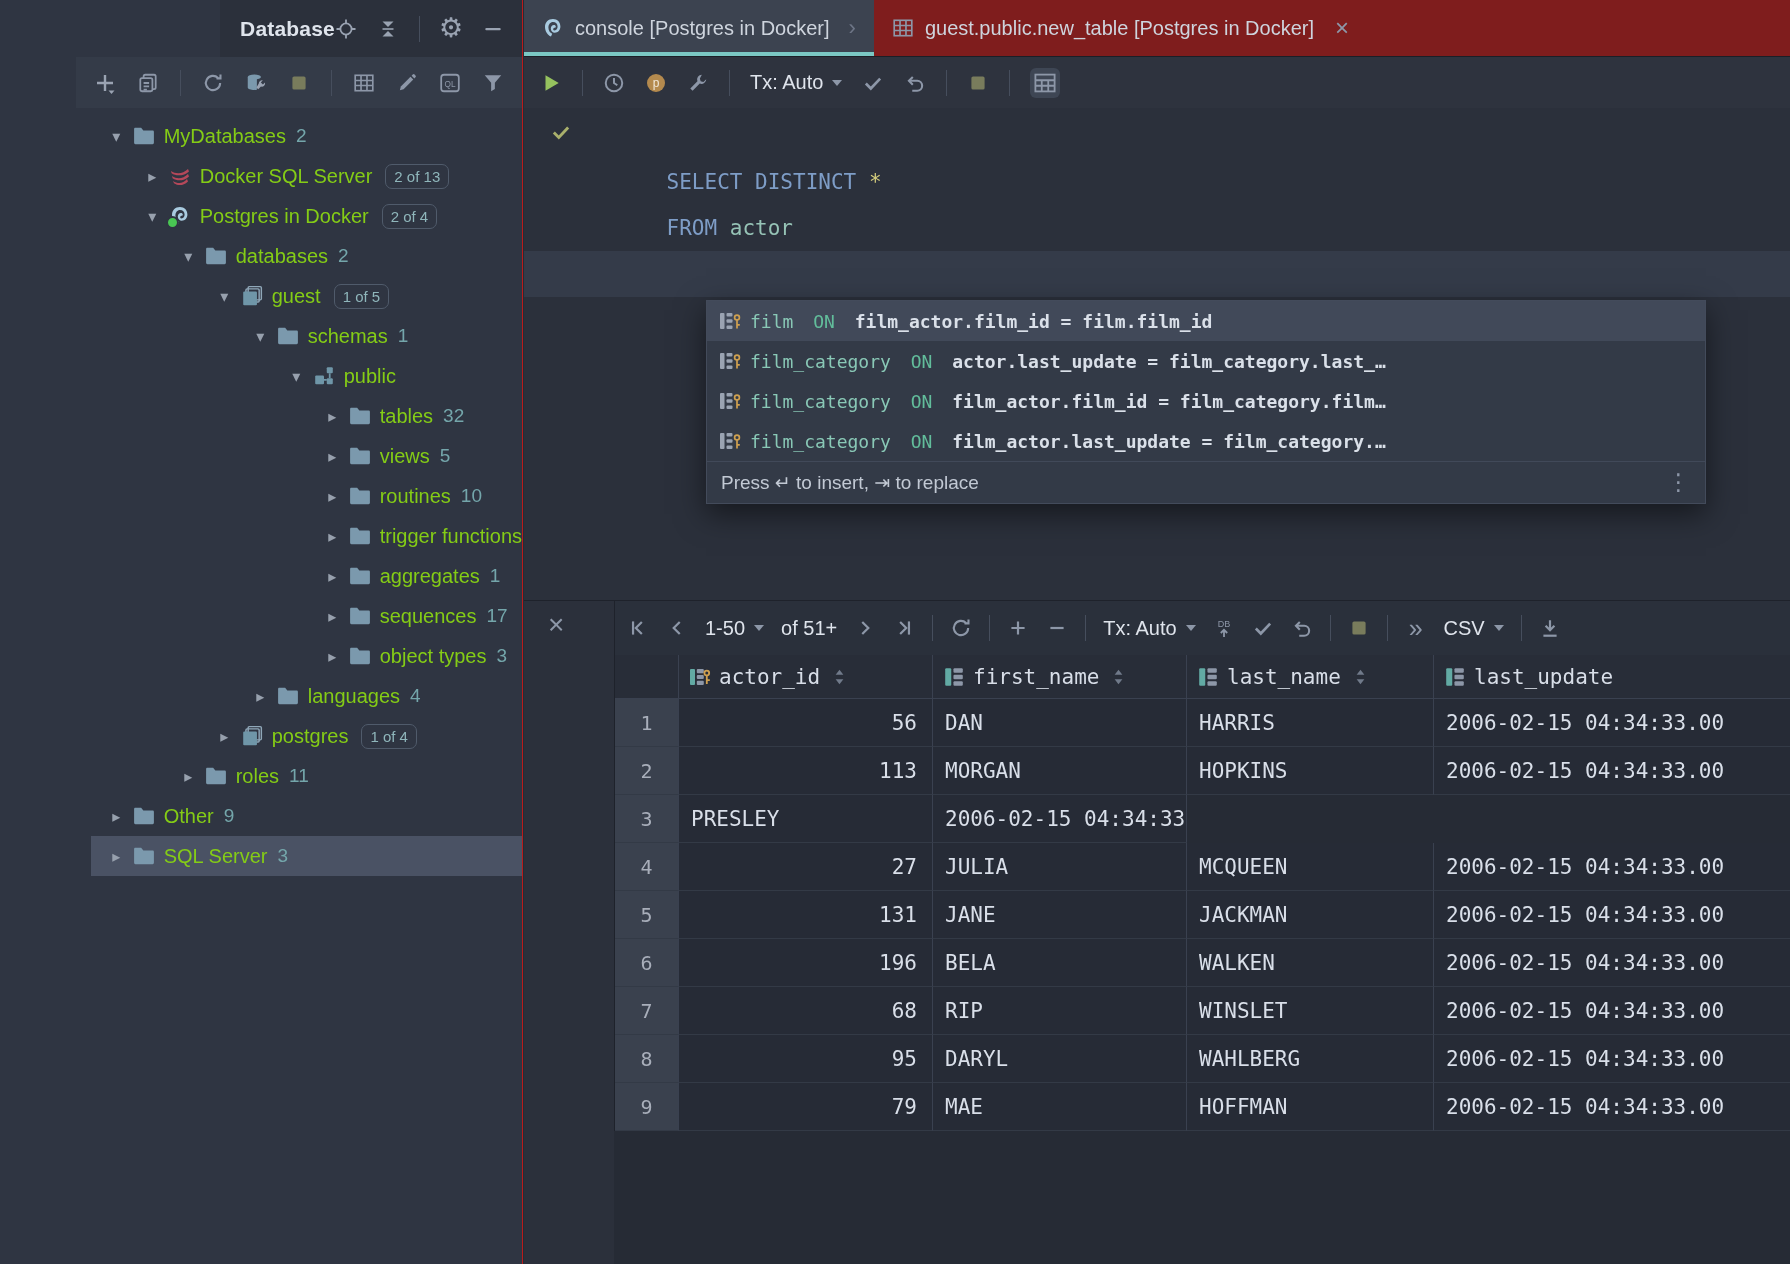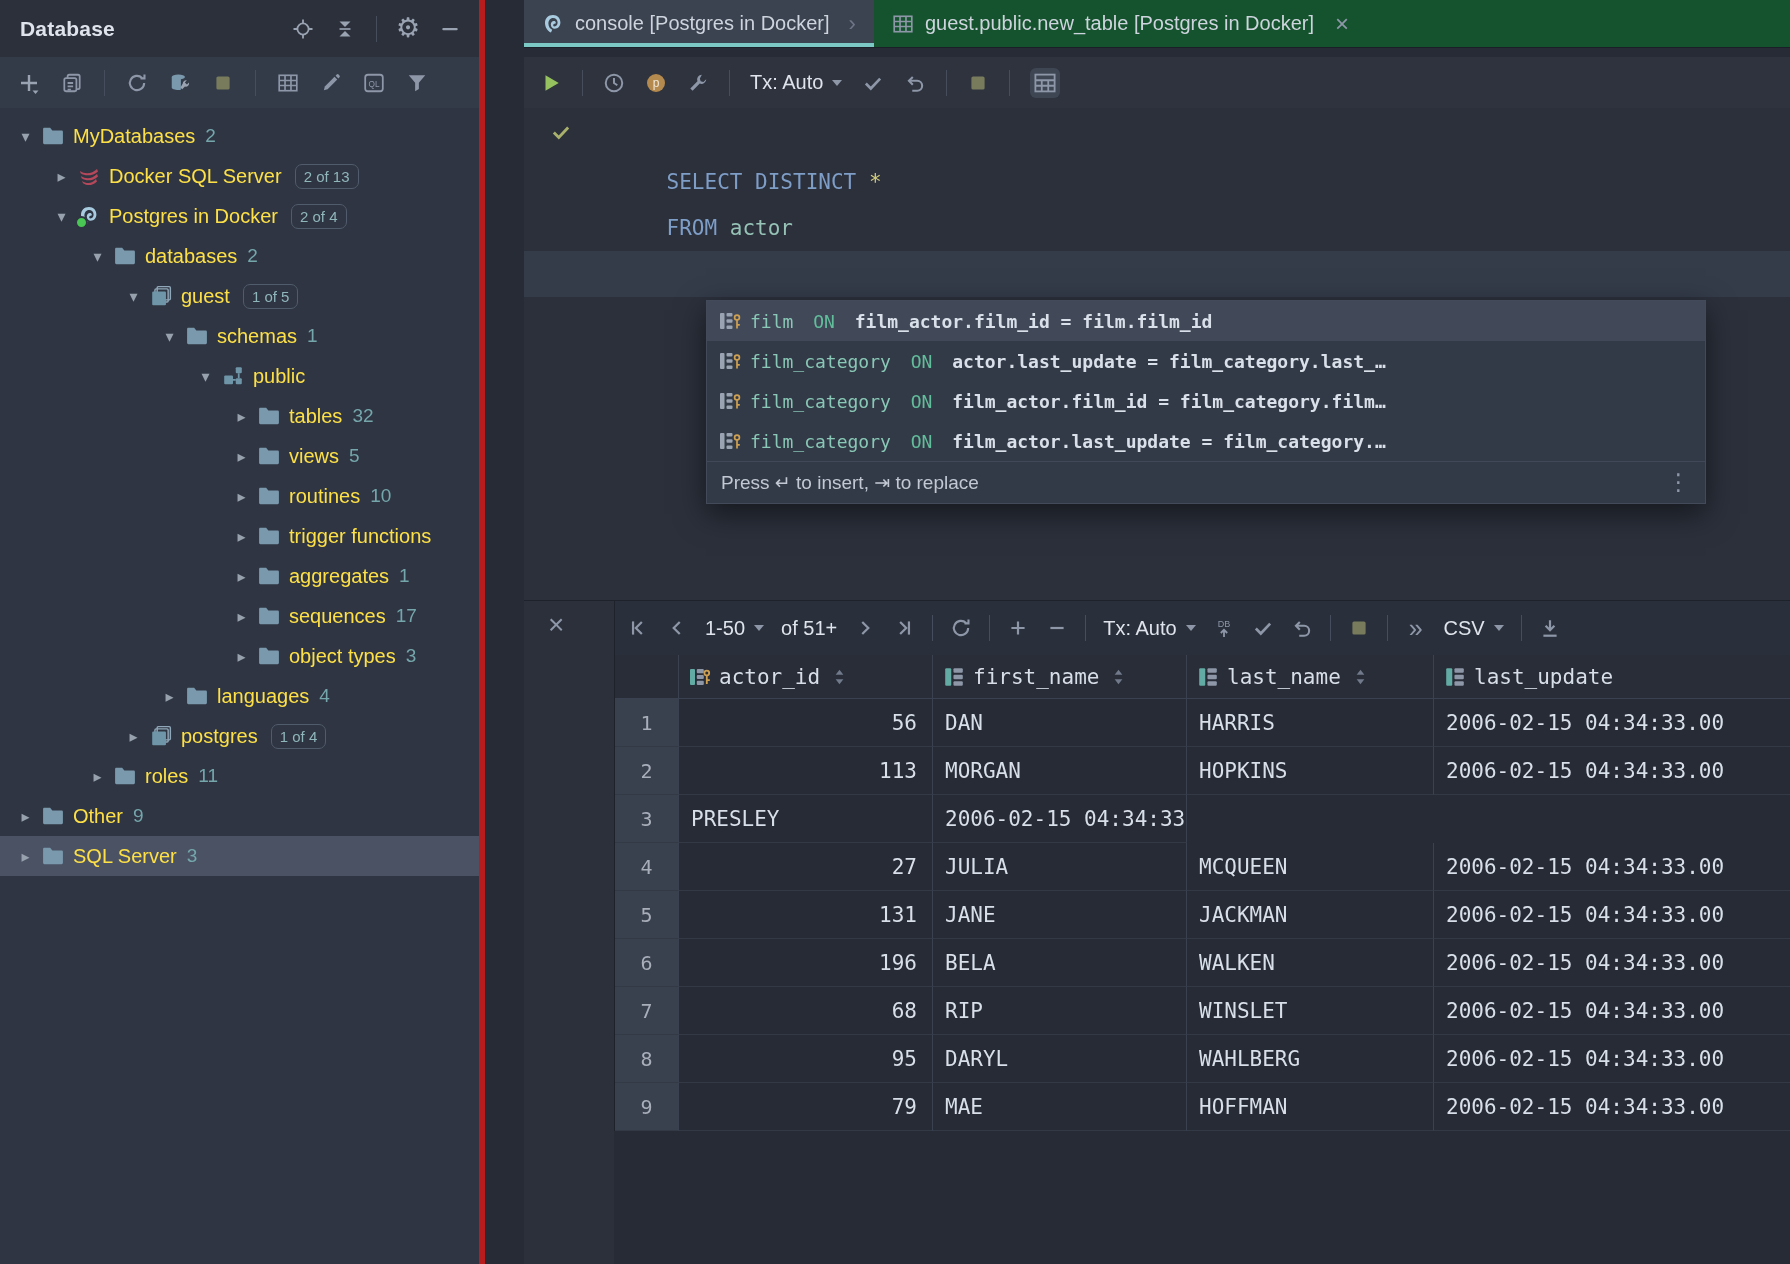--- a/index.html
+++ b/index.html
@@ -1,43 +1,43 @@
 <!DOCTYPE html>
 <html><head>
 <meta charset="utf-8">
 <style>
   * { margin:0; padding:0; box-sizing:border-box; }
   html,body { background:#1d2129; }
   body { font-family:"Liberation Sans","DejaVu Sans",sans-serif; }
   .app { position:relative; width:1790px; height:1264px; overflow:hidden; background:#262b35; }
 
   
-  .left-panel { position:absolute; left:0; top:0; bottom:0; width:485px; background:#2f3542; border-right:6px solid #b91c1c; display:flex; flex-direction:column; }
+  .left-panel { position:absolute; left:0; top:0; bottom:0; width:523px; background:#2f3542; border-right:1px solid #b91c1c; display:flex; flex-direction:column;align-items:flex-end; }
   .panel-header { height:57px; flex:none; background:#2b303b; display:flex; align-items:center; padding:0 18px 0 20px; }
   .panel-title { color:#dfe4ec; font-size:21px; font-weight:700; letter-spacing:.2px; }
   .panel-header-icons { margin-left:auto; display:flex; align-items:center; gap:20px; }
   .panel-toolbar { height:51px; flex:none; background:#343b48; display:flex; align-items:center; gap:21px; padding:0 18px; }
   .vsep { width:1px; height:26px; background:#464e5d; flex:none; }
   .tree { flex:1; padding-top:8px; font-size:20px; color:#d4dae3; overflow:hidden; }
   .tree-row { height:40px; display:flex; align-items:center; gap:9px; white-space:nowrap; }
   .tree-row.selected { background:#4a5264; }
   .arrow { width:15px; flex:none; color:#97a0ad; font-size:16px; text-align:center; }
-  .tlabel { color:#fde047; }
+  .tlabel { color:#84cc16; }
   .count { color:#74a6ab; font-size:19px; margin-left:1px; }
   .badge { border:1px solid #505b6b; border-radius:7px; color:#8fb6bb; font-size:15px; line-height:23px; padding:0 8px; margin-left:4px; }
 
   
   .ic { width:22px; height:22px; display:inline-flex; align-items:center; justify-content:center; flex:none; position:relative; }
   .ic svg { width:100%; height:100%; display:block; }
   .ic .g { font-size:24px; line-height:1; color:#8d97a8; font-weight:400; font-style:normal; }
   .has-dot::after { content:''; position:absolute; left:-3px; bottom:-2px; width:9px; height:9px; border-radius:50%; background:#49c653; border:2px solid #2f3542; }
   .active-ic { background:#3e4654; border-radius:6px; padding:3px; width:30px; height:30px; }
 
   
-  .tabbar { position:absolute; left:524px; top:0; right:0; height:48px; background:#14532d; display:flex; align-items:stretch; border-bottom:1px solid #1b1f27; }
+  .tabbar { position:absolute; left:524px; top:0; right:0; height:57px; background:#7f1d1d; display:flex; align-items:stretch; border-bottom:1px solid #1b1f27; }
   .tab { display:flex; align-items:center; gap:11px; padding:0 18px; font-size:20px; color:#ced4dd; }
   .tab.active { background:#3c4350; border-bottom:4px solid #7bc8c4; padding-top:4px; }
   .tab .chev { color:#6e7687; font-size:22px; margin-left:8px; }
   .tab .close { color:#8d97a8; font-size:24px; margin-left:10px; }
 
   
   .editor-toolbar { position:absolute; left:524px; top:57px; right:0; height:51px; background:#2e333e; display:flex; align-items:center; gap:20px; padding:0 16px; }
   .tbtext { color:#dfe4ec; font-size:20px; display:inline-flex; align-items:center; gap:9px; white-space:nowrap; }
   .caret-down { width:0; height:0; border-left:5px solid transparent; border-right:5px solid transparent; border-top:6px solid #8d97a8; display:inline-block; }
 

